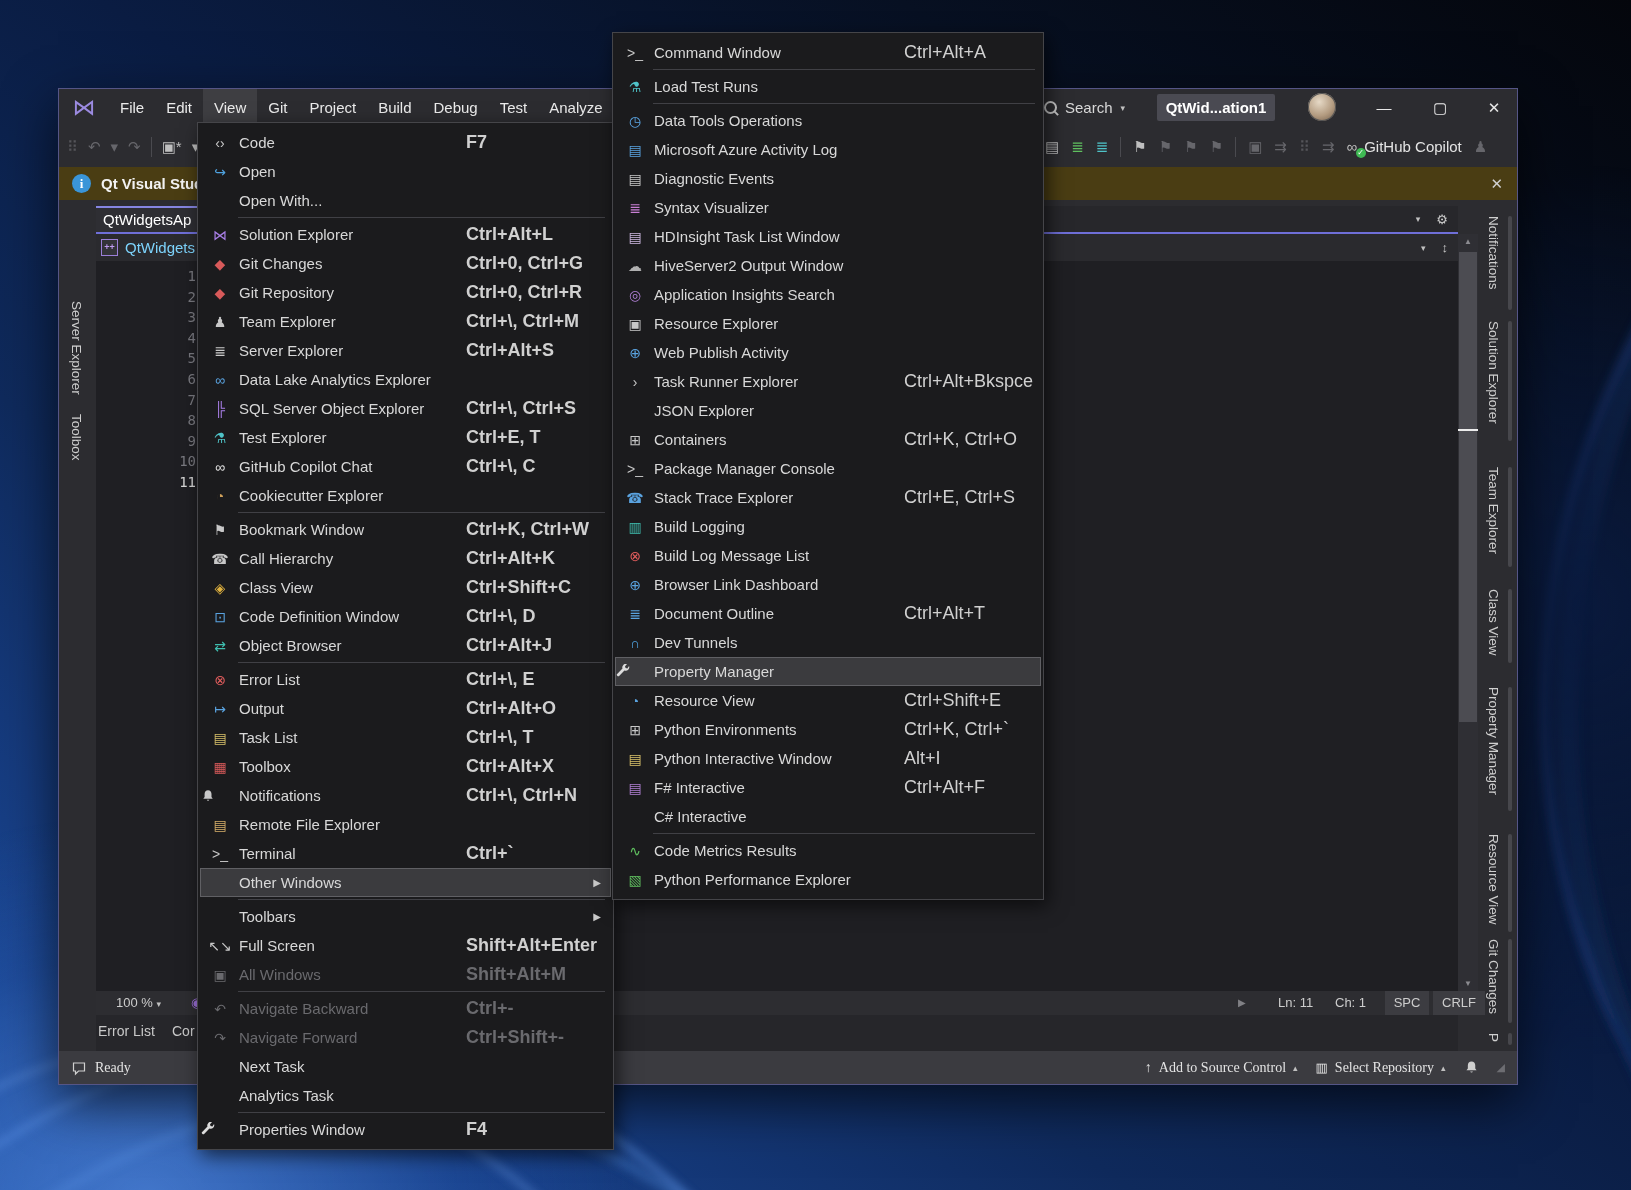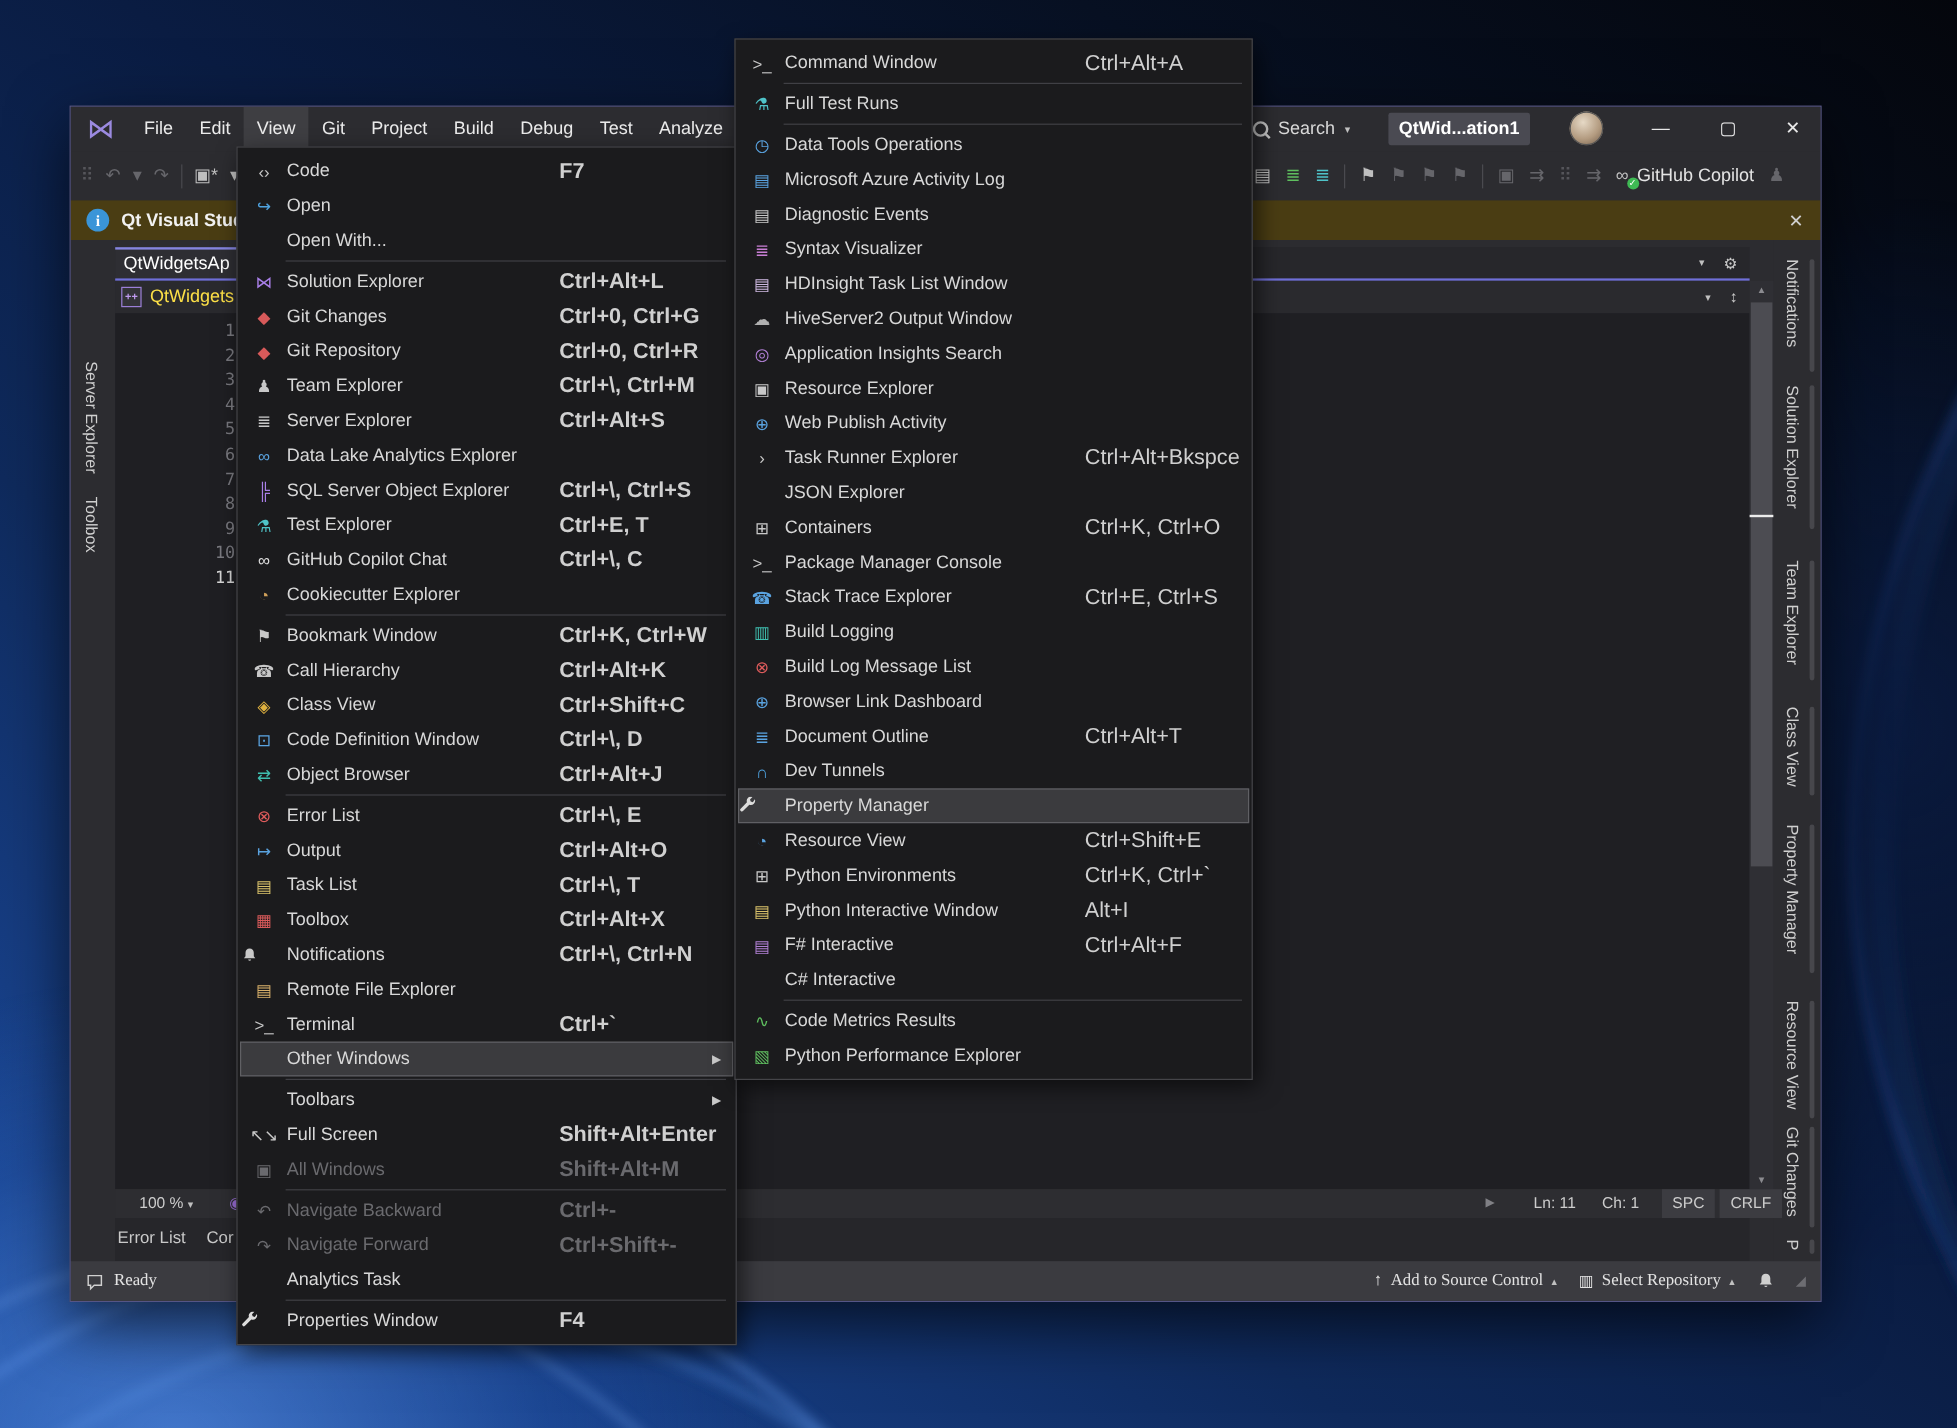--- a/index.html
+++ b/index.html
@@ -50,21 +50,21 @@
   .right-strip{left:1419px;top:111px;width:39px;height:851px;background:#2c2c30;overflow:hidden;}
   .rtab-bar{position:absolute;left:30px;width:4px;background:#47474c;border-radius:2px;}
   
   .tabrow{left:37px;top:117px;width:1362px;height:26px;background:#27272b;}
   .doctab{position:absolute;left:0;top:0;height:24px;width:117px;background:#2e2e33;border-top:2px solid #8585e0;
     color:#fff;font-size:15px;line-height:24px;padding-left:7px;overflow:hidden;white-space:nowrap;}
   .tab-underline{left:37px;top:143px;width:1362px;height:2px;background:#6f6fd8;}
   .crumbrow{left:37px;top:145px;width:1362px;height:27px;background:#2a2a2e;display:flex;align-items:center;}
   .qtfile{width:15px;height:15px;border:1px solid #9b7fd8;color:#c09bf0;font-size:9px;font-weight:bold;
     text-align:center;line-height:14px;margin:0 7px 0 5px;background:#333338;}
-  .crumb-label{color:#fde047;font-size:15px;white-space:nowrap;overflow:hidden;width:92px;}
+  .crumb-label{color:#7dd3fc;font-size:15px;white-space:nowrap;overflow:hidden;width:92px;}
   .rowctl{position:absolute;top:0;height:100%;display:flex;align-items:center;gap:16px;color:#c9c9c9;}
   .editor{left:37px;top:172px;width:1362px;height:730px;background:#1f1f23;}
   .lnums{position:absolute;left:0;top:5px;width:100px;text-align:right;font-family:"DejaVu Sans Mono",monospace;
     font-size:14px;color:#7a7a80;line-height:20.6px;}
   .lnums div.cur{color:#d6d6d6;}
   
   .scroll{left:1399px;top:145px;width:20px;height:757px;background:#2f2f34;}
   .sarrow{position:absolute;left:0;width:20px;text-align:center;color:#8b8b90;font-size:8px;}
   .sthumb{position:absolute;left:1px;width:18px;background:#4c4c52;}
   .smark{position:absolute;left:0;width:20px;height:2px;background:#ececec;}
@@ -443,20 +443,24 @@
         <span class="m-label">Navigate Backward</span>
         <span class="m-short">Ctrl+-</span>
       </div>
       <div class="m-row dis">
         <span class="m-ic" style="color: rgb(106, 106, 106);">↷</span>
         <span class="m-label">Navigate Forward</span>
         <span class="m-short">Ctrl+Shift+-</span>
       </div>
       <div class="m-row">
         <span class="m-ic"></span>
+        <span class="m-label">Next Task</span>
+      </div>
+      <div class="m-row">
+        <span class="m-ic"></span>
         <span class="m-label">Analytics Task</span>
       </div>
       <div class="m-sep"></div>
       <div class="m-row">
         <span class="m-ic">
           <svg class="mini" width="15" height="15" viewBox="0 0 16 16">
             <path d="M13.9 2.1a3.8 3.8 0 0 1-4.9 4.9L3.6 12.4a1.5 1.5 0 1 1-2.1-2.1L6.9 4.9A3.8 3.8 0 0 1 11.8.1L9.6 2.3l.6 1.9 1.9.6z" fill="#dcdcdc"></path>
           </svg>
         </span>
         <span class="m-label">Properties Window</span>
@@ -465,21 +469,21 @@
     </div>
   <div class="menu abs" id="ow-menu" style="left:612px;top:32px;width:430px">
       <div class="m-row">
         <span class="m-ic" style="color: rgb(200, 200, 200);">&gt;_</span>
         <span class="m-label">Command Window</span>
         <span class="m-short">Ctrl+Alt+A</span>
       </div>
       <div class="m-sep"></div>
       <div class="m-row">
         <span class="m-ic" style="color: rgb(79, 195, 200);">⚗</span>
-        <span class="m-label">Full Test Runs</span>
+        <span class="m-label">Load Test Runs</span>
       </div>
       <div class="m-sep"></div>
       <div class="m-row">
         <span class="m-ic" style="color: rgb(90, 163, 224);">◷</span>
         <span class="m-label">Data Tools Operations</span>
       </div>
       <div class="m-row">
         <span class="m-ic" style="color: rgb(90, 163, 224);">▤</span>
         <span class="m-label">Microsoft Azure Activity Log</span>
       </div>

